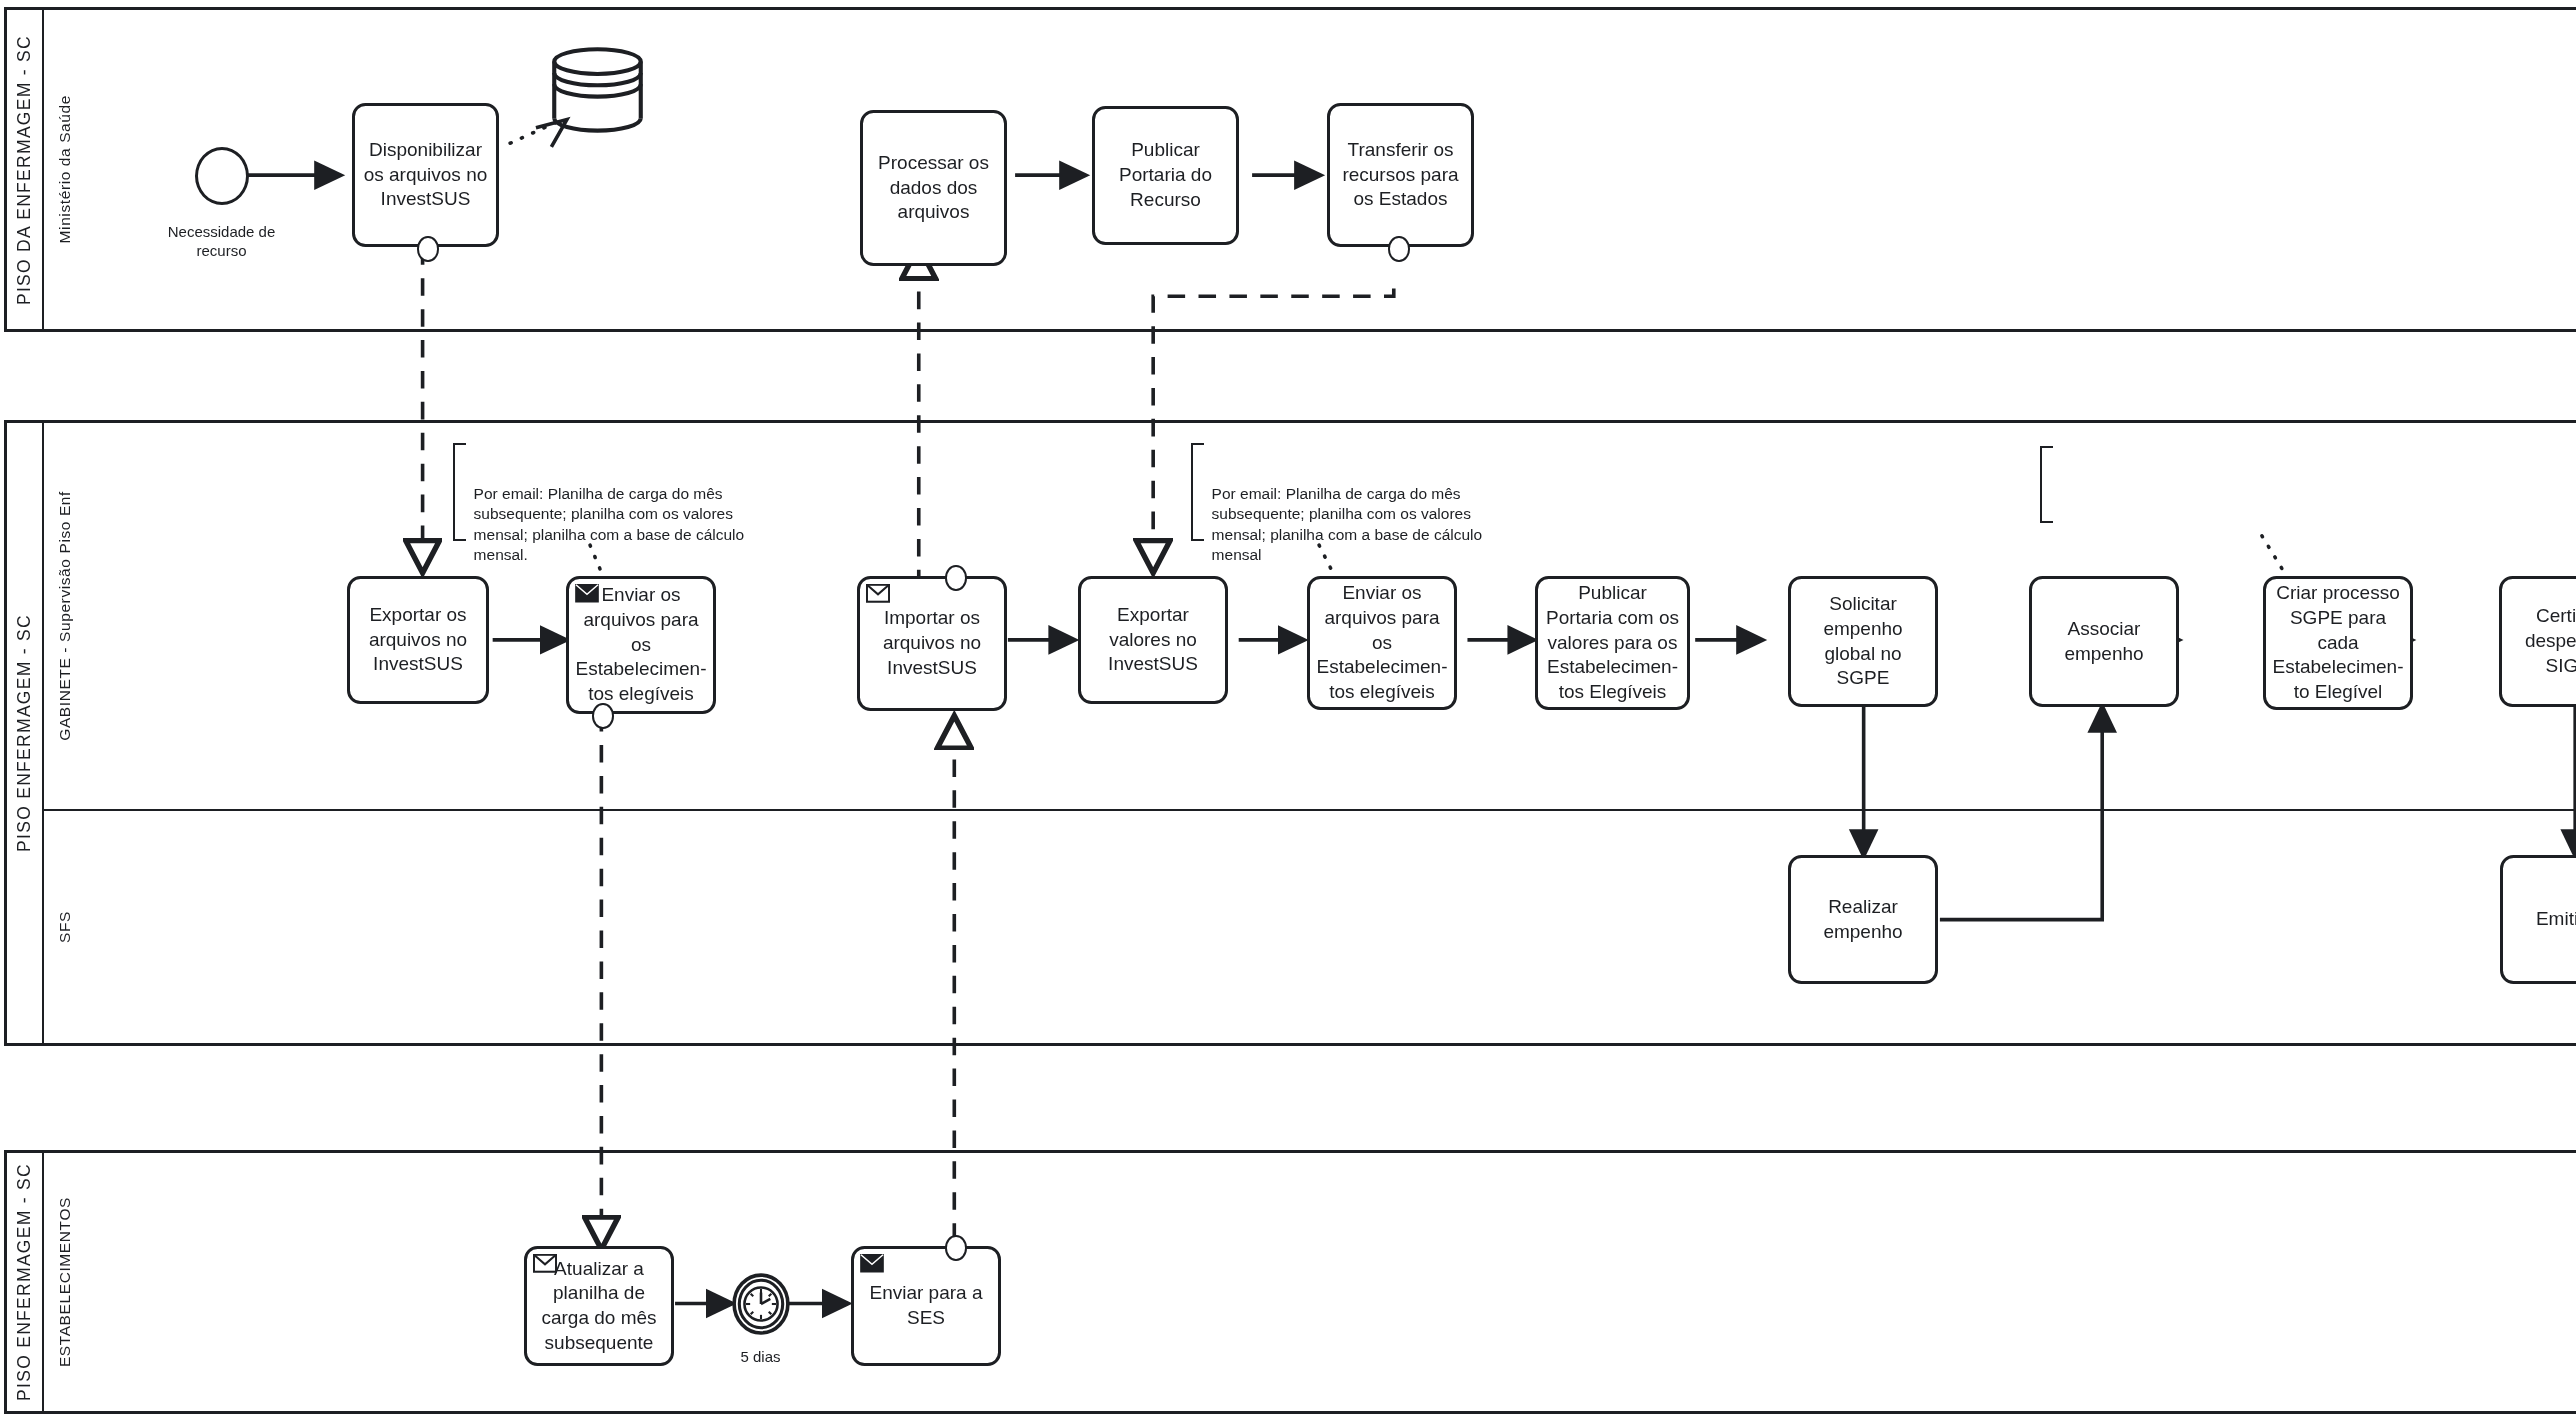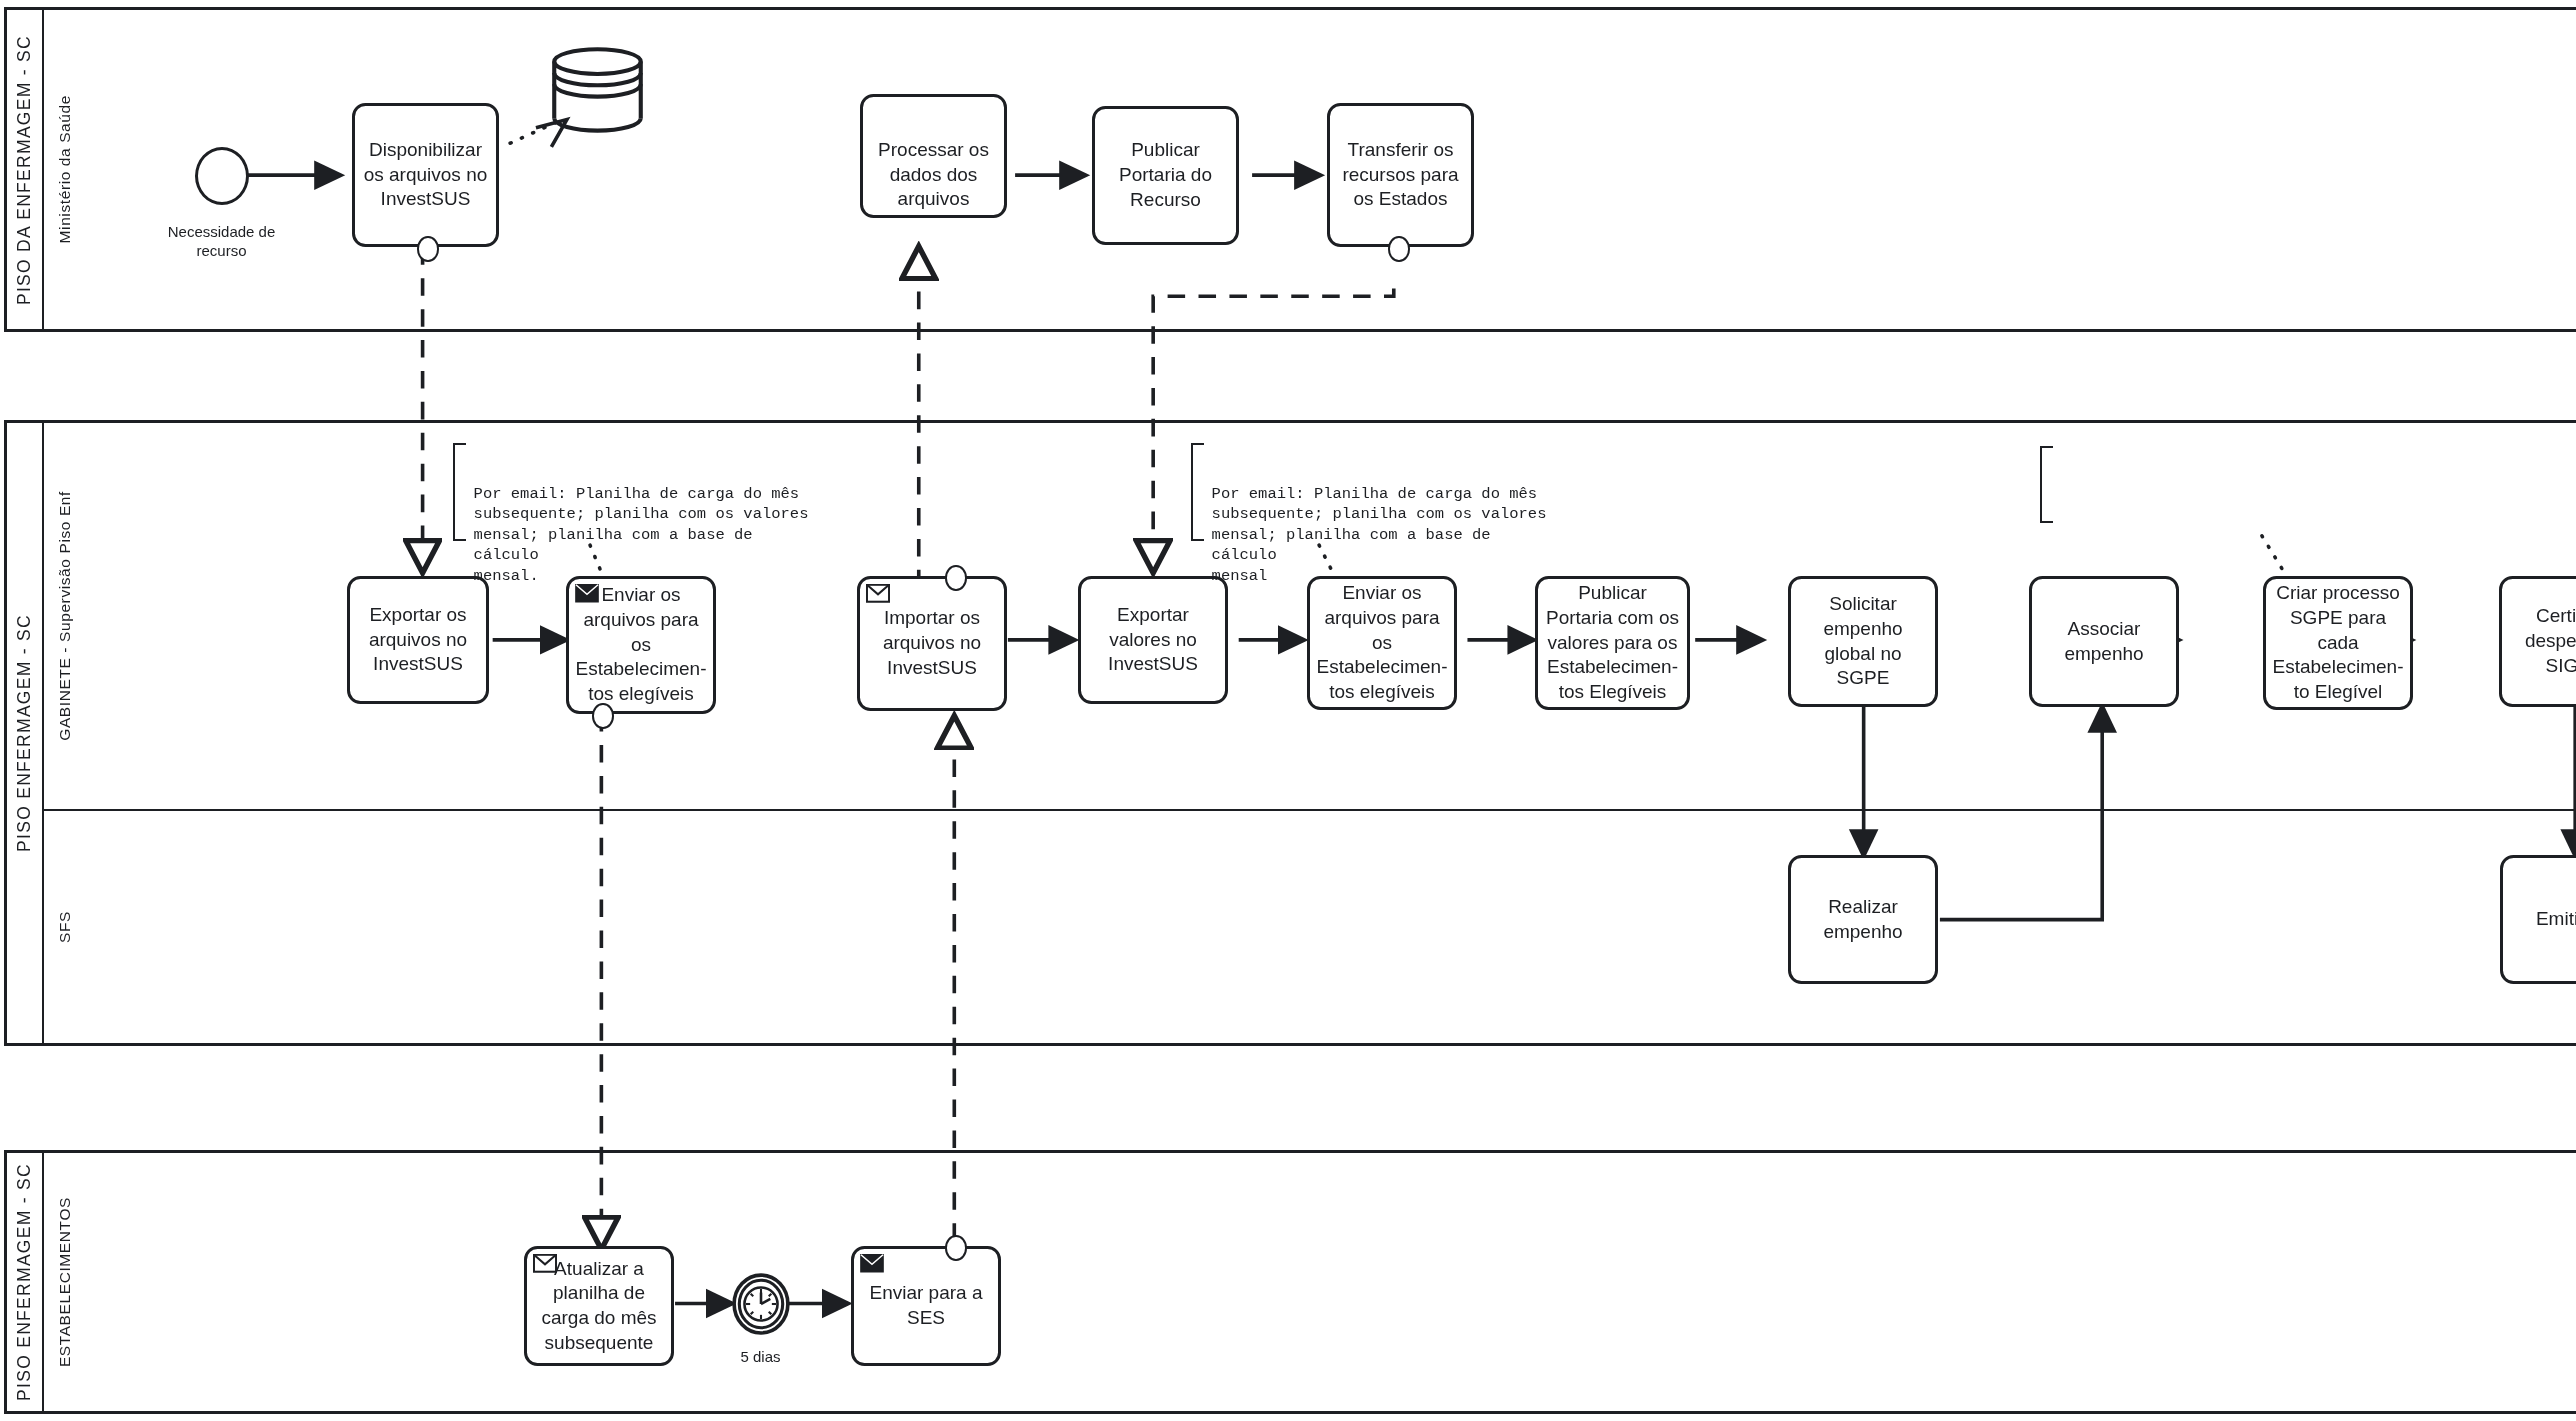--- a/index.html
+++ b/index.html
@@ -54,21 +54,21 @@
     position:absolute;width:17.5px;height:21.6px;border:2.6px solid #1d1f23;
     border-radius:50%;background:#fff;z-index:9;
   }
   
   .timer{position:absolute;z-index:7;}
 
   
   .datastore{position:absolute;z-index:6;}
 
   
-  .annot{position:absolute;z-index:6;font-size:15.5px;line-height:1.32;white-space:pre-line;font-family:Liberation Mono, monospace;}
+  .annot{position:absolute;z-index:6;font-size:15.5px;line-height:1.32;white-space:pre-line;}
   .annot .bracket{
     position:absolute;left:0;top:0;bottom:0;width:13.4px;
     border:2.6px solid #1d1f23;border-right:none;box-sizing:border-box;
   }
   .annot .atext{margin-left:20.6px;display:block;}
 
   
   .conn{position:absolute;z-index:4;}
   .conn svg{display:block;overflow:visible;}
   .seq{stroke:#1d1f23;stroke-width:7;fill:none;}
@@ -191,21 +191,21 @@
     <svg width="103" height="93" viewBox="0 0 200 180">
       <ellipse cx="100" cy="30" rx="84" ry="24" fill="#fff" stroke="#1d1f23" stroke-width="8"></ellipse>
       <path d="M16,30 L16,140" fill="none" stroke="#1d1f23" stroke-width="8"></path>
       <path d="M184,30 L184,140" fill="none" stroke="#1d1f23" stroke-width="8"></path>
       <path d="M16,140 a84,24 0 0 0 168,0" fill="none" stroke="#1d1f23" stroke-width="8"></path>
       <path d="M16,52 a84,24 0 0 0 168,0" fill="none" stroke="#1d1f23" stroke-width="8"></path>
       <path d="M16,74 a84,24 0 0 0 168,0" fill="none" stroke="#1d1f23" stroke-width="8"></path>
     </svg>
   </div>
 
-  <div class="task" style="left:860px;top:94px;width:147px;height:124px;align-items:flex-end;">
+  <div class="task" style="left:860px;top:110px;width:147px;height:156px;">
     <span class="tlabel">Processar os
 dados dos
 arquivos</span>
   </div>
 
   <div class="task" style="left:1092px;top:106px;width:147px;height:139px;">
     <span class="tlabel">Publicar
 Portaria do
 Recurso</span>
   </div>

